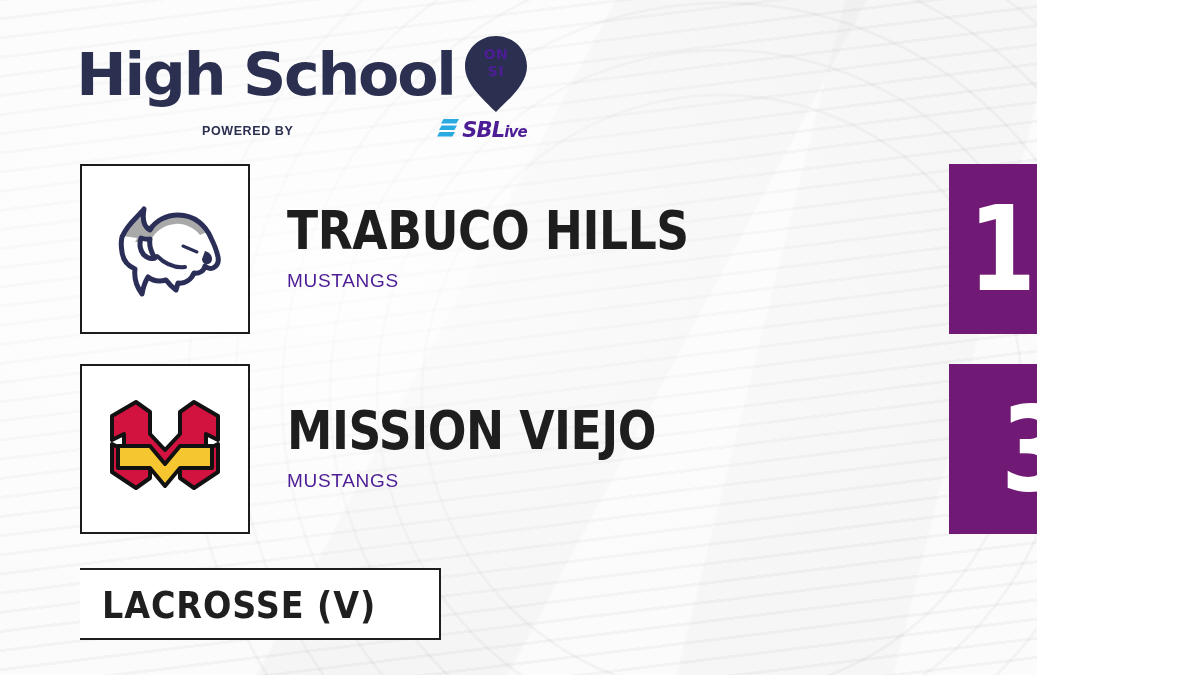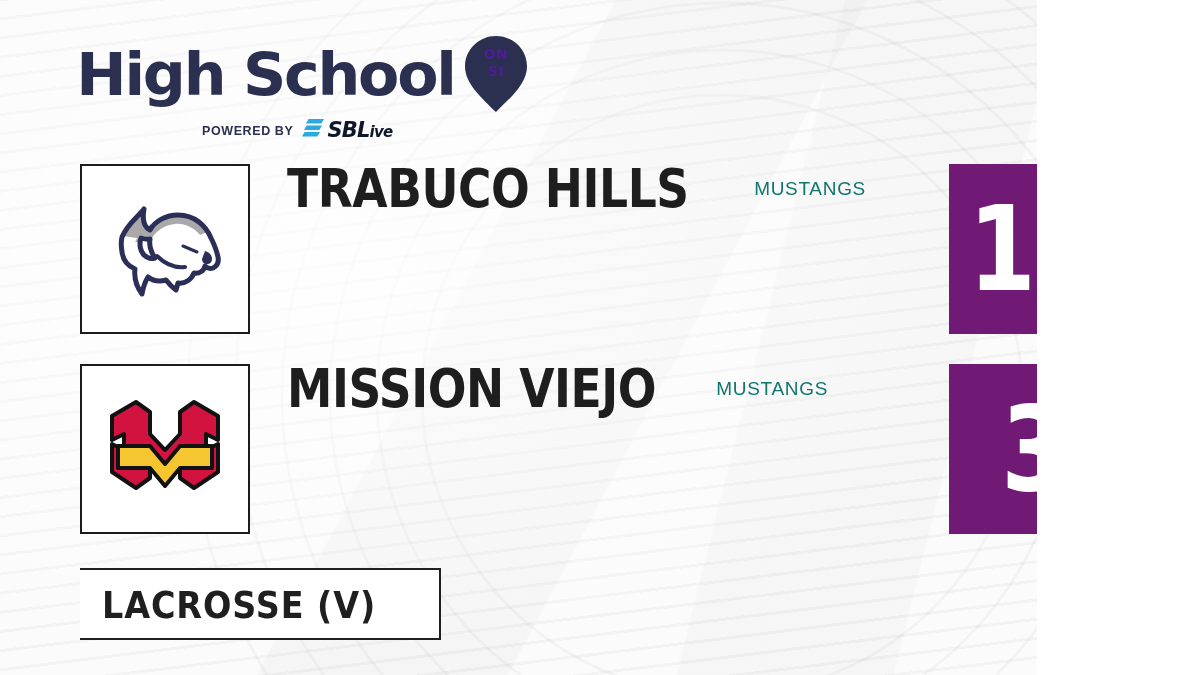--- a/index.html
+++ b/index.html
@@ -68,38 +68,38 @@
     text-align:center;
     font-family:"DejaVu Sans", sans-serif;
     font-weight:bold;
     font-size:14px;
     line-height:17px;
     letter-spacing:0.5px;
     color:#4c1d95;
   }
   .powered {
     display:flex; align-items:center;
-    margin-top:7px; margin-left:122px;
+    margin-top:7px; margin-left:122px;justify-content:space-between;
   }
   .powered-label {
     font-family:"Liberation Sans", sans-serif;
     font-weight:bold;
     font-size:12.5px;
     letter-spacing:0.6px;
     color:#2b3050;
   }
   .sblive { display:flex; align-items:center; margin-left:9px; }
   .sblive-mark { margin-right:3px; }
   .sblive-word {
     font-family:"DejaVu Sans", sans-serif;
     font-weight:bold;
     font-style:italic;
     font-size:21px;
     letter-spacing:-0.8px;
-    color:#0f172a;
+    color:#4c1d95;
     line-height:1;
   }
   .sblive-word .sm { font-size:15px; }
 
   
   .team-row { position:absolute; left:80px; width:1040px; height:170px; }
   .team-row.row1 { top:164px; }
   .team-row.row2 { top:364px; }
 
   .logo-box {
@@ -107,39 +107,39 @@
     width:170px; height:170px;
     background:#ffffff;
     border:2px solid #1c1c1c;
     display:flex; align-items:center; justify-content:center;
   }
   .logo-box svg { display:block; }
 
   .team-text {
     position:absolute; left:207px; top:0;
     height:170px;
-    display:flex; justify-content:space-between;
+    display:flex; flex-direction:column; justify-content:center;
   }
   .team-name {
     font-family:"DejaVu Sans", sans-serif;
     font-weight:bold;
     font-size:53px;
     line-height:0.96;
     letter-spacing:-0.5px;
     color:#1e1e1e;
     transform:scaleX(0.86);
     transform-origin:left center;
     white-space:nowrap;
   }
   .team-mascot {
     font-family:"Liberation Sans", sans-serif;
     font-weight:normal;
     font-size:19px;
     letter-spacing:0.7px;
-    color:#0f766e;
+    color:#4c1d95;
     margin-top:14px;
     white-space:nowrap;
   }
 
   .score-box {
     position:absolute; right:1px; top:0;
     width:170px; height:170px;
     background:#701a75;
     display:flex; align-items:center; justify-content:center;
   }

